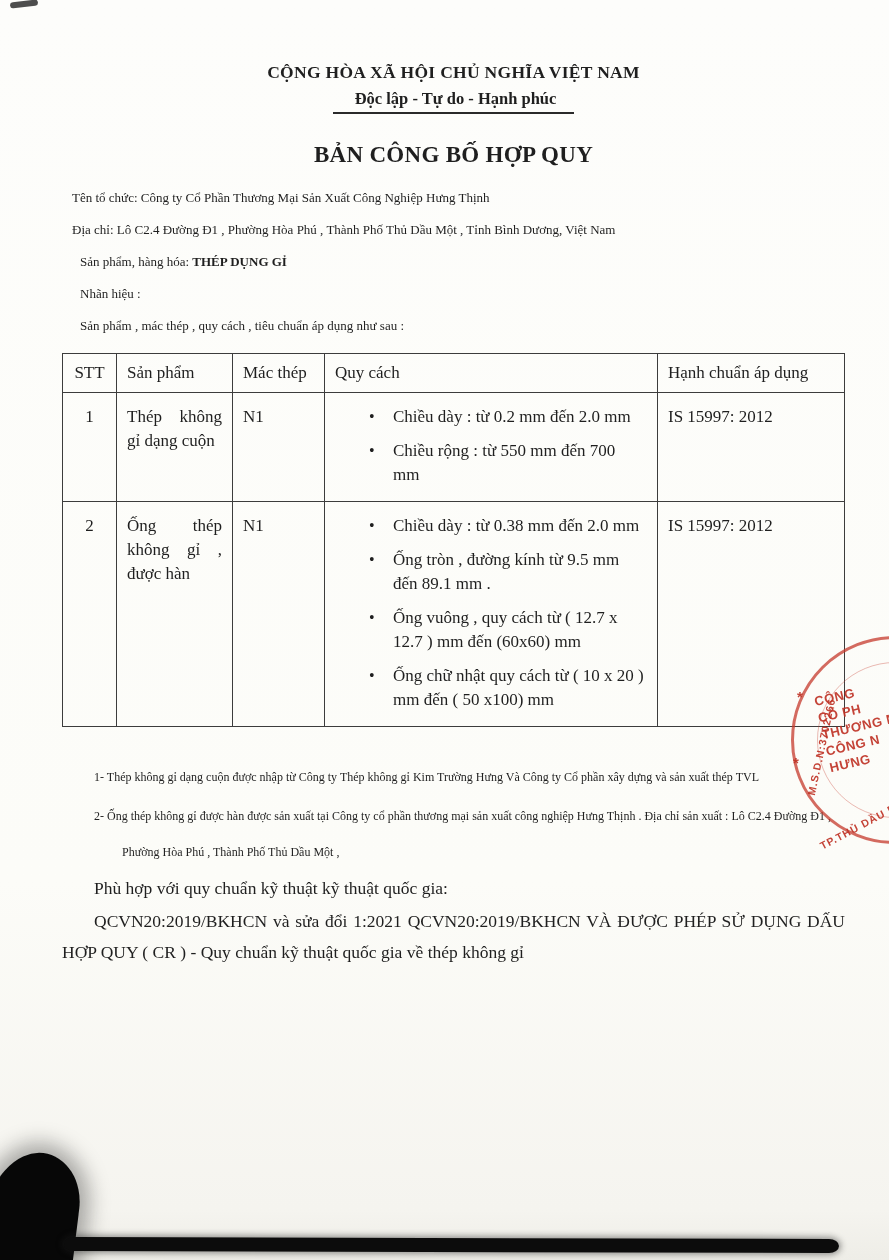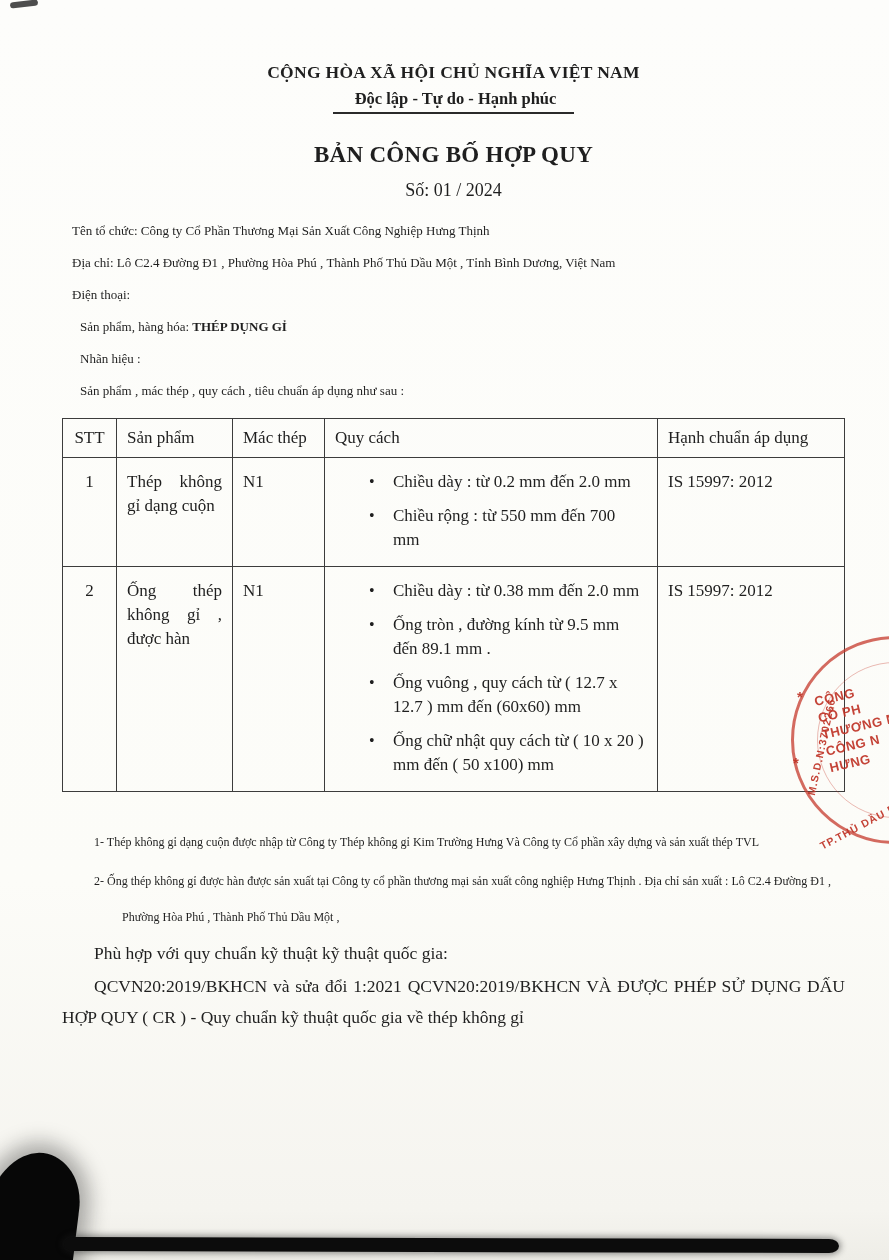--- a/index.html
+++ b/index.html
@@ -75,25 +75,23 @@
   <div class="scan-speck-top"></div>
 
   <div class="doc">
 
     <div class="nat-header">CỘNG HÒA XÃ HỘI CHỦ NGHĨA VIỆT NAM</div>
     <div class="motto-wrap">
       <span class="motto">Độc lập - Tự do - Hạnh phúc</span>
     </div>
 
     <h1 class="title">BẢN CÔNG BỐ HỢP QUY</h1>
-    <div class="doc-number">Số: 01 / 2024</div>
 
     <p class="p first">Tên tổ chức: Công ty Cổ Phần Thương Mại Sản Xuất Công Nghiệp Hưng Thịnh</p>
     <p class="p">Địa chỉ: Lô C2.4 Đường Đ1 , Phường Hòa Phú , Thành Phố Thủ Dầu Một , Tỉnh Bình Dương, Việt Nam</p>
-    <p class="p">Điện thoại:</p>
     <p class="p indent1">
       <span>Sản phẩm, hàng hóa: </span><span class="p-bold">THÉP DỤNG GỈ</span>
     </p>
     <p class="p indent1">Nhãn hiệu :</p>
     <p class="p indent1">Sản phẩm , mác thép , quy cách , tiêu chuẩn áp dụng như sau :</p>
 
     <table class="spec-table">
       <colgroup>
         <col style="width:54px">
           <col style="width:116px">

